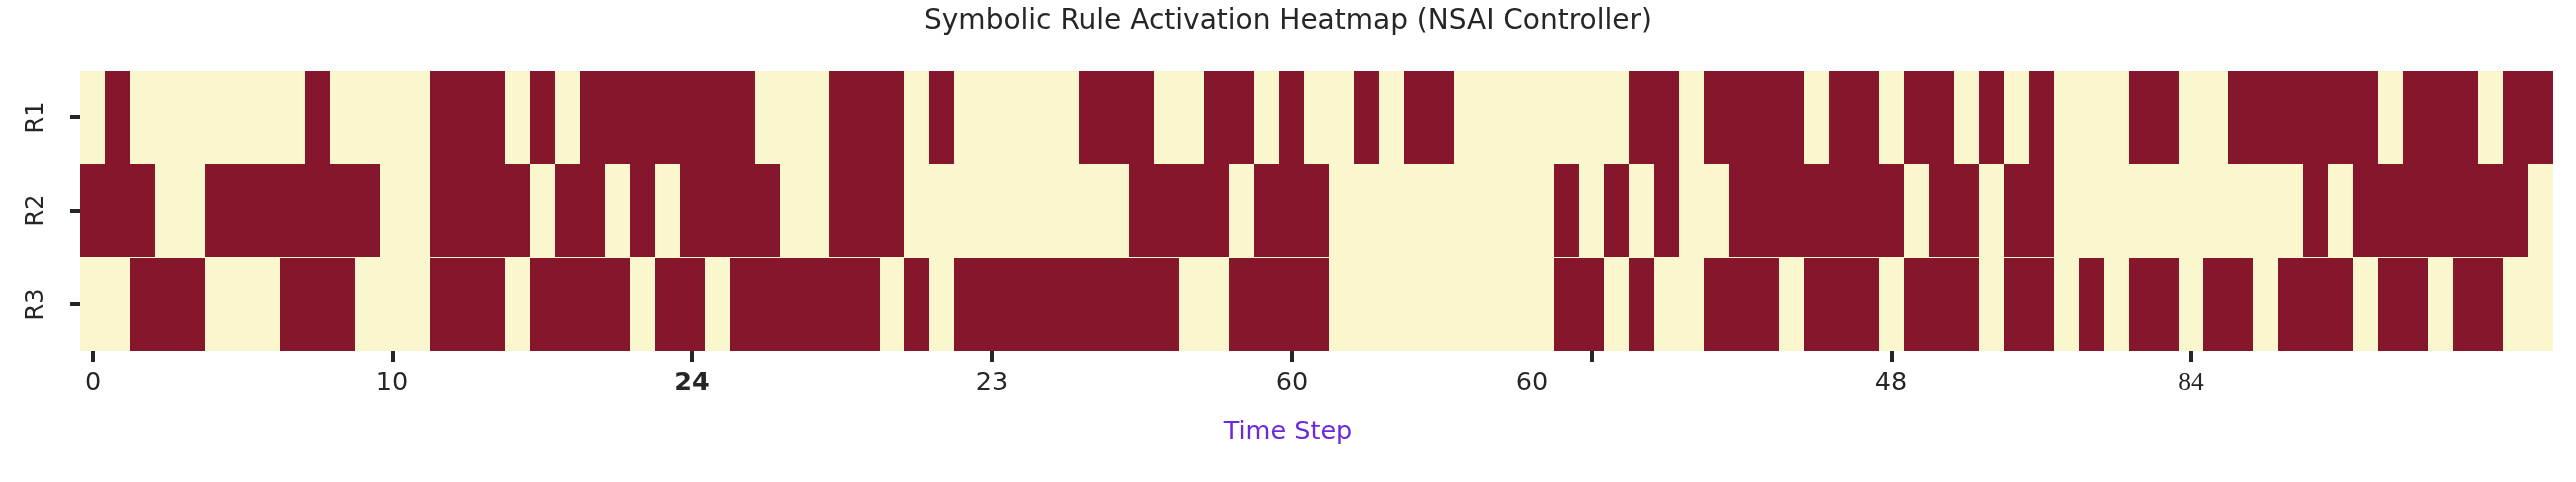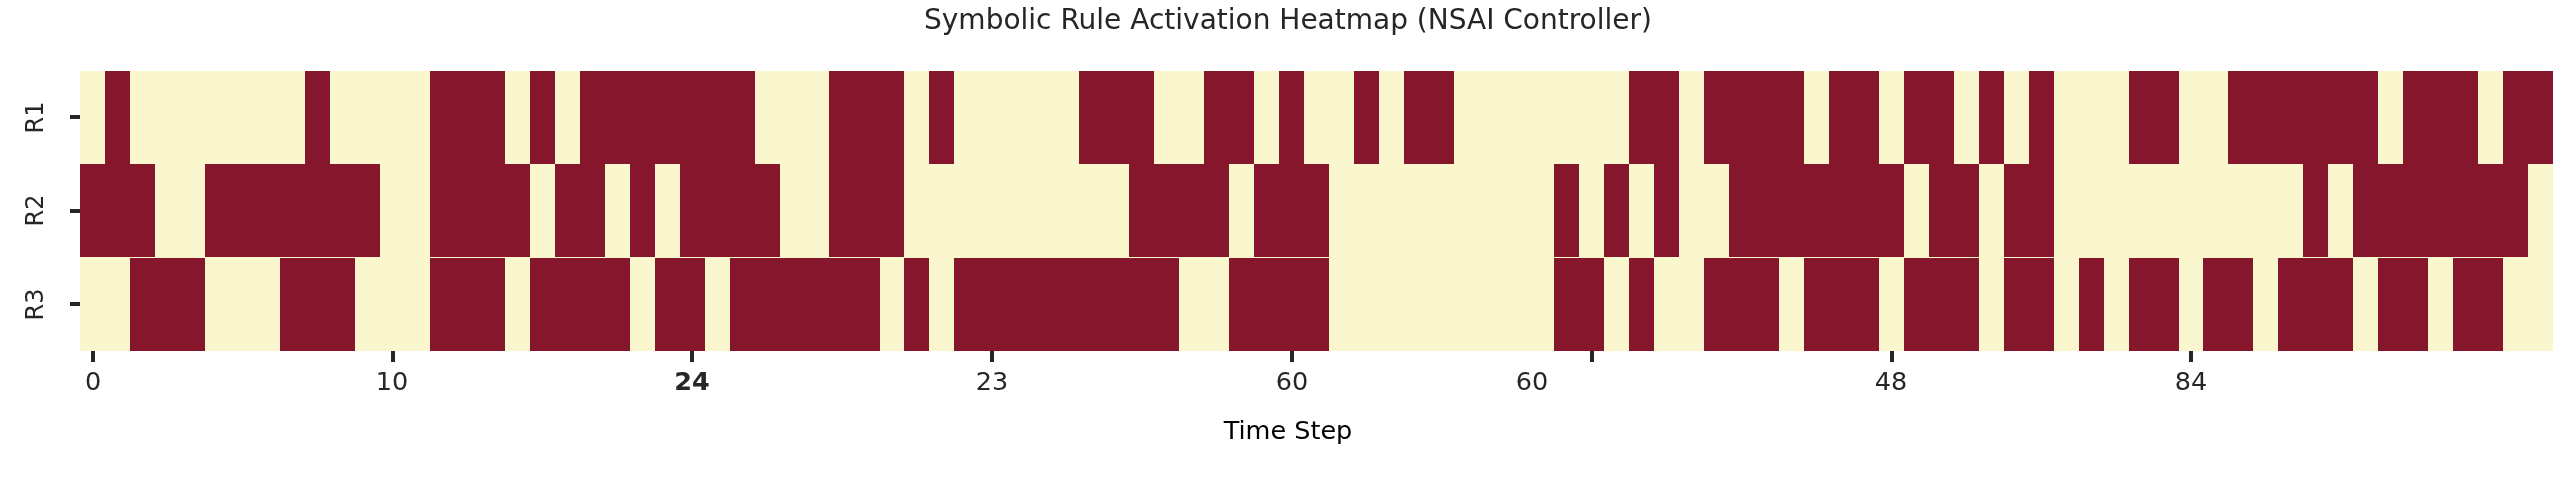--- a/index.html
+++ b/index.html
@@ -25,21 +25,21 @@
 
   
   .xtick{position:absolute; top:351px; width:3.5px; height:10.6px; background:#262626;}
   .xlabel{
     position:absolute; top:366px; width:142px; margin-left:-71px;
     text-align:center; font-size:25.5px; color:#262626; line-height:31px;
   }
 
   #xaxis-title{
     position:absolute; left:0; top:415px; width:2576px;
-    text-align:center; font-size:25.5px; color:#000000; line-height:31px;
+    text-align:center; font-size:25.5px; color:#6d28d9; line-height:31px;
   }
 </style>
 </head>
 <body>
 
 <div id="fig">
 
   <div id="title">Symbolic Rule Activation Heatmap (NSAI Controller)</div>
 
   <div id="plot" style="background: rgb(250, 246, 205);">
@@ -128,19 +128,19 @@
       <div class="xlabel" style="left: 692px; font-weight: bold;">24</div>
       <div class="xtick" style="left: 990px;"></div>
       <div class="xlabel" style="left: 992px;">23</div>
       <div class="xtick" style="left: 1290px;"></div>
       <div class="xlabel" style="left: 1292px;">60</div>
       <div class="xtick" style="left: 1590px;"></div>
       <div class="xlabel" style="left: 1532px;">60</div>
       <div class="xtick" style="left: 1890px;"></div>
       <div class="xlabel" style="left: 1891px;">48</div>
       <div class="xtick" style="left: 2189px;"></div>
-      <div class="xlabel" style="left: 2191px;">84</div>
+      <div class="xlabel" style="left: 2191px; font-family: Liberation Serif, serif;">84</div>
     </div>
 
   <div id="xaxis-title">Time Step</div>
 
 </div>
 
 
 </body></html>

